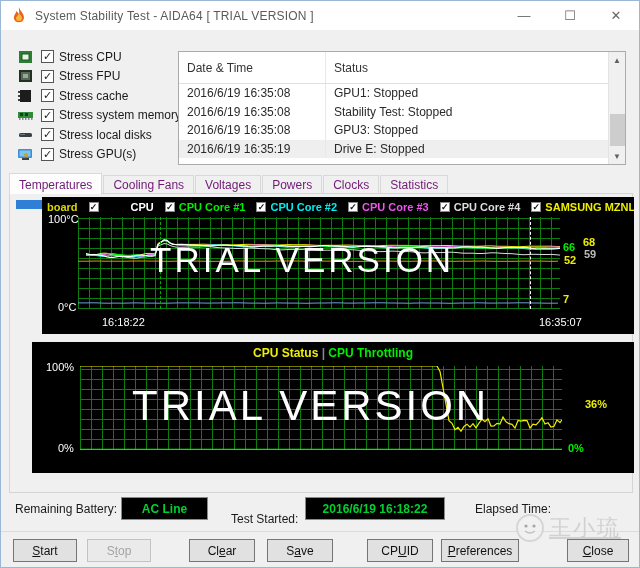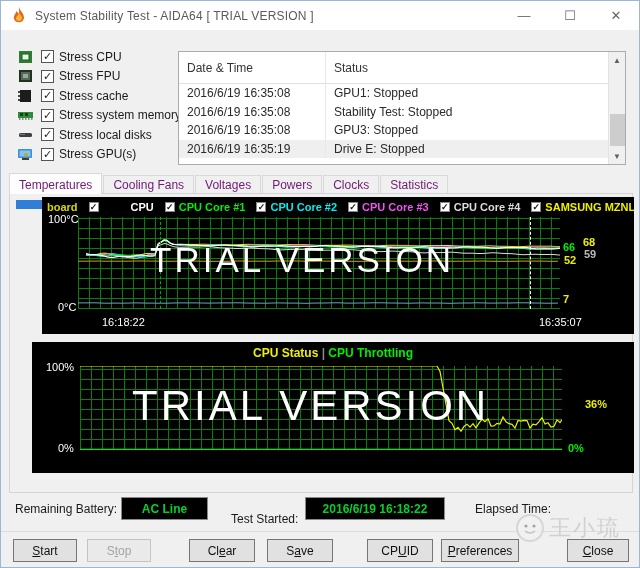--- a/index.html
+++ b/index.html
@@ -97,21 +97,21 @@
   .btn { position:absolute; height:23px; background:#e1e1e1; border:1px solid #757575;
          font-size:12px; font-family:"Liberation Sans",sans-serif; color:#111;
          display:flex; align-items:center; justify-content:center; }
   .btn u { text-decoration:underline; }
   .btn.disabled { background:#eaeaea; border-color:#c3c3c3; color:#a4a4a4; }
 
   
   .wm-overlay { position:absolute; left:514px; top:512px; display:flex; align-items:center;
                 z-index:9; pointer-events:none; opacity:.85; }
   .wm-face { width:30px; height:30px; margin-right:4px; }
-  .wm-text { font-size:22px; color:#cccccc; letter-spacing:2px; }
+  .wm-text { font-size:22px; color:#cccccc; letter-spacing:2px;text-decoration:underline; }
 
   .dash-v { position:absolute; top:0; bottom:0; width:0; border-left:1px dashed; }
 </style>
 </head>
 <body>
 
 <div class="window">
 
   <div class="titlebar">
     <svg class="app-icon" viewBox="0 0 16 18">

